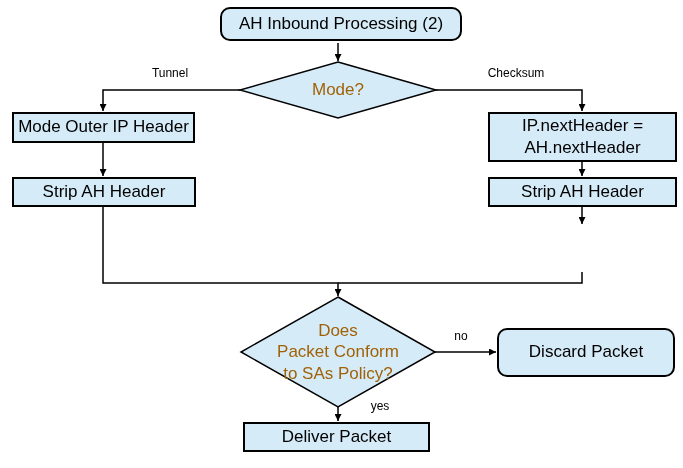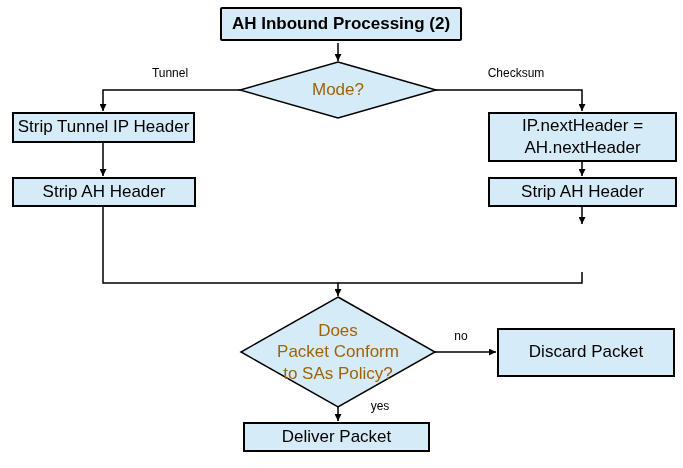--- a/index.html
+++ b/index.html
@@ -31,22 +31,21 @@
     display: flex;
     align-items: center;
     justify-content: center;
     text-align: center;
     font-size: 17px;
     line-height: 1.3;
     white-space: pre-line;
     color: #000000;
   }
   .node.rounded {
-    border-radius: 2px;
-    font-weight: bold;
+    border-radius: 10px;
   }
   .dtext {
     position: absolute;
     display: flex;
     align-items: center;
     justify-content: center;
     text-align: center;
     font-size: 17px;
     line-height: 1.25;
     white-space: pre-line;
@@ -59,21 +58,21 @@
     text-align: center;
     color: #000000;
   }
   
   #node-start            { left: 220px; top: 7px;   width: 242px; height: 34px; }
   #node-strip-outer-ip   { left: 12px;  top: 112px; width: 183px; height: 31px; }
   #node-strip-ah-tunnel  { left: 12px;  top: 177px; width: 184px; height: 30px; }
   #node-set-next-header  { left: 488px; top: 112px; width: 189px; height: 50px; }
   #node-strip-ah-transport { left: 488px; top: 177px; width: 189px; height: 30px; }
   #node-recompute        { left: 488px; top: 225px; width: 189px; height: 47px; }
-  #node-discard          { left: 497px; top: 328px; width: 178px; height: 49px; }
+  #node-discard          { left: 497px; top: 328px; width: 178px; height: 49px; border-radius: 10px; }
   #node-deliver          { left: 243px; top: 422px; width: 187px; height: 30px; }
   
   #dtext-mode            { left: 268px; top: 62px;  width: 140px; height: 56px; }
   #dtext-policy          { left: 248px; top: 297px; width: 180px; height: 110px; }
   
   #elabel-tunnel         { left: 110px; top: 66px;  width: 120px; }
   #elabel-transport      { left: 456px; top: 66px;  width: 120px; }
   #elabel-no             { left: 431px; top: 329px; width: 60px;  }
   #elabel-yes            { left: 350px; top: 399px; width: 60px;  }
 </style>
@@ -99,21 +98,21 @@
     <path d="M582,272 L582,283 L338,283" fill="none" stroke="#000000" stroke-width="1.5"></path>
     <path d="M435,352 L496,352" fill="none" stroke="#000000" stroke-width="1.5" marker-end="url(#arrow)"></path>
     <path d="M338,407 L338,421" fill="none" stroke="#000000" stroke-width="1.5" marker-end="url(#arrow)"></path>
 
     <polygon points="338,62 436,90 338,118 240,90" fill="#d6ebf8" stroke="#000000" stroke-width="1.5"></polygon>
     <polygon points="338,297 435,352 338,407 241,352" fill="#d6ebf8" stroke="#000000" stroke-width="1.5"></polygon>
   </svg>
 
   <div class="node rounded" id="node-start">AH Inbound Processing (2)</div>
 
-  <div class="node" id="node-strip-outer-ip">Strip Tunnel IP Header</div>
+  <div class="node" id="node-strip-outer-ip">Mode Outer IP Header</div>
 
   <div class="node" id="node-strip-ah-tunnel">Strip AH Header</div>
 
   <div class="node" id="node-set-next-header">IP.nextHeader =
 AH.nextHeader</div>
 
   <div class="node" id="node-strip-ah-transport">Strip AH Header</div>
 
 
   <div class="node" id="node-discard">Discard Packet</div>

